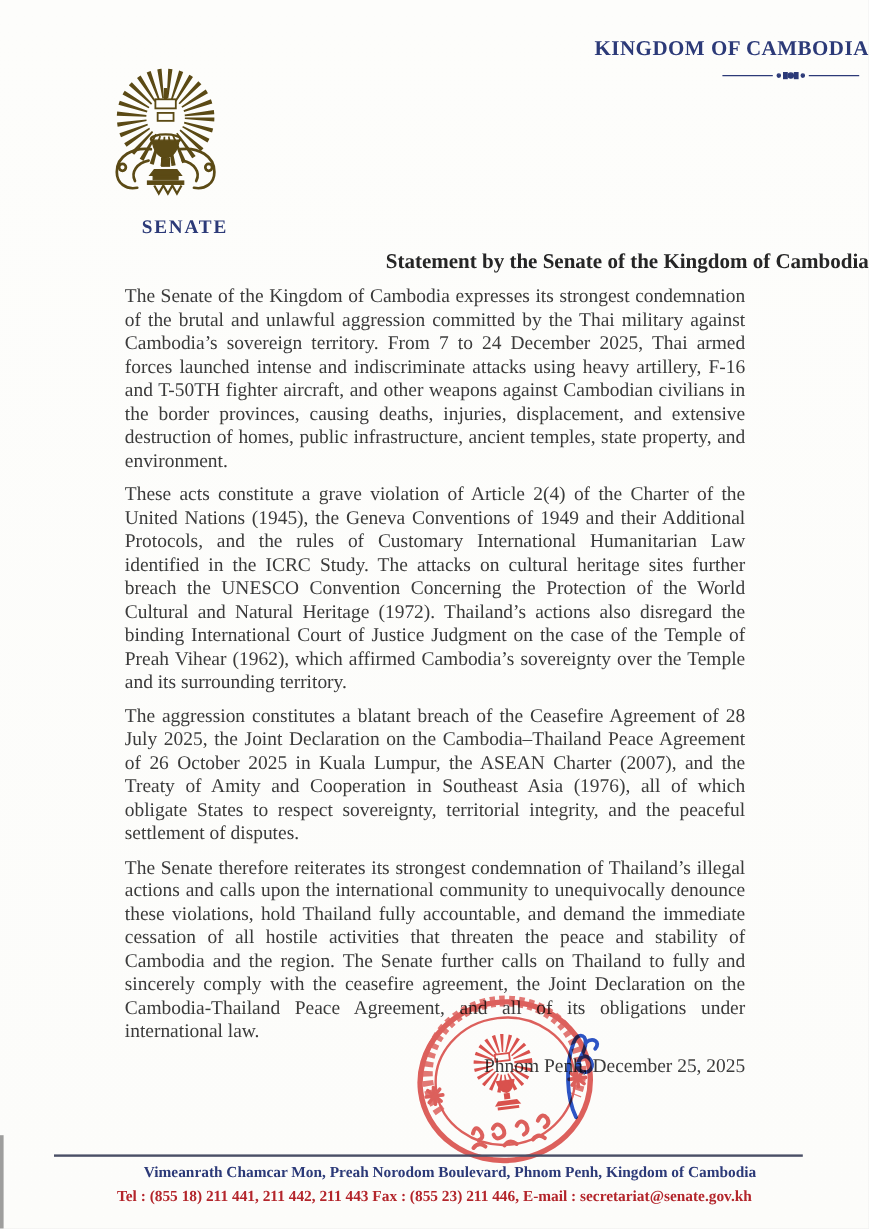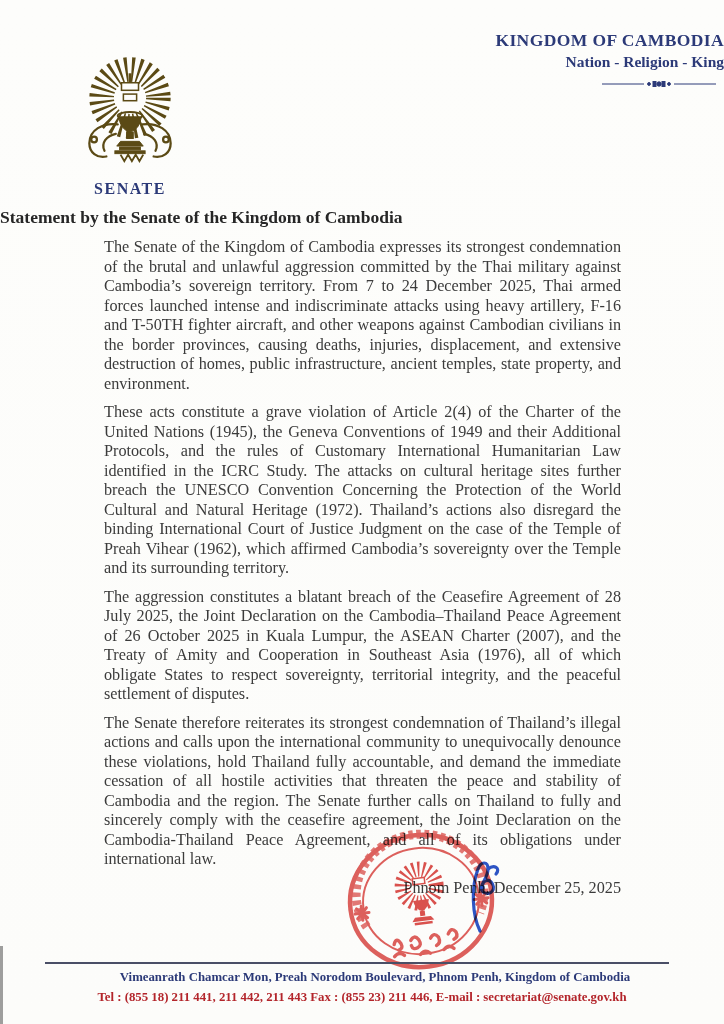--- a/index.html
+++ b/index.html
@@ -20,29 +20,29 @@
   }
   .kingdom-title {
     font-size: 17.5px; font-weight: bold; letter-spacing: .4px;
     color: #2c3a78;
   }
   .motto {
     font-size: 15.5px; font-weight: bold; color: #2c3a78; margin-top: 2px;
   }
   .divider { margin-top: 4px; }
   
-  .emblem-block { position: absolute; left: 70px; top: 56px; width: 120px; text-align: center; }
+  .emblem-block { position: absolute; left: 70px; top: 56px; width: 120px; text-align: right; }
   .senate-label {
     margin-top: 6px; font-size: 16px; font-weight: bold;
     letter-spacing: 1.5px; color: #2c3a78;
   }
   
   .doc-title {
     position: absolute; top: 207px; left: 0; right: 0;
-    text-align: left; font-size: 17.5px; font-weight: bold; color: #262626;
+    text-align: right; font-size: 17.5px; font-weight: bold; color: #262626;
   }
   .body-col {
     position: absolute; top: 238px; left: 104px; width: 517px;
   }
   .body-col p {
     font-size: 16.2px; line-height: 19.5px;
     text-align: justify; margin-bottom: 9px; color: #3b3b3b;
   }
   .dateline {
     margin-top: 5px; text-align: right; font-size: 16.2px; color: #3b3b3b;
@@ -75,21 +75,20 @@
     background: #6b6b6b; opacity: .65;
   }
 </style>
 </head>
 <body>
 
 <div class="page">
 
   <div class="header">
     <div class="kingdom-title">KINGDOM OF CAMBODIA</div>
-    <div class="motto">Nation - Religion - King</div>
     <div class="divider">
       <svg width="130" height="10" viewBox="0 0 130 10">
         <g stroke="#2c3a78" fill="#2c3a78">
           <line x1="8" y1="5" x2="50" y2="5" stroke-width="1"></line>
           <line x1="80" y1="5" x2="122" y2="5" stroke-width="1"></line>
           <circle cx="55" cy="5" r="1.4"></circle>
           <rect x="59" y="2.5" width="3" height="5"></rect>
           <circle cx="65" cy="5" r="2.2"></circle>
           <rect x="68" y="2.5" width="3" height="5"></rect>
           <circle cx="75" cy="5" r="1.4"></circle>

